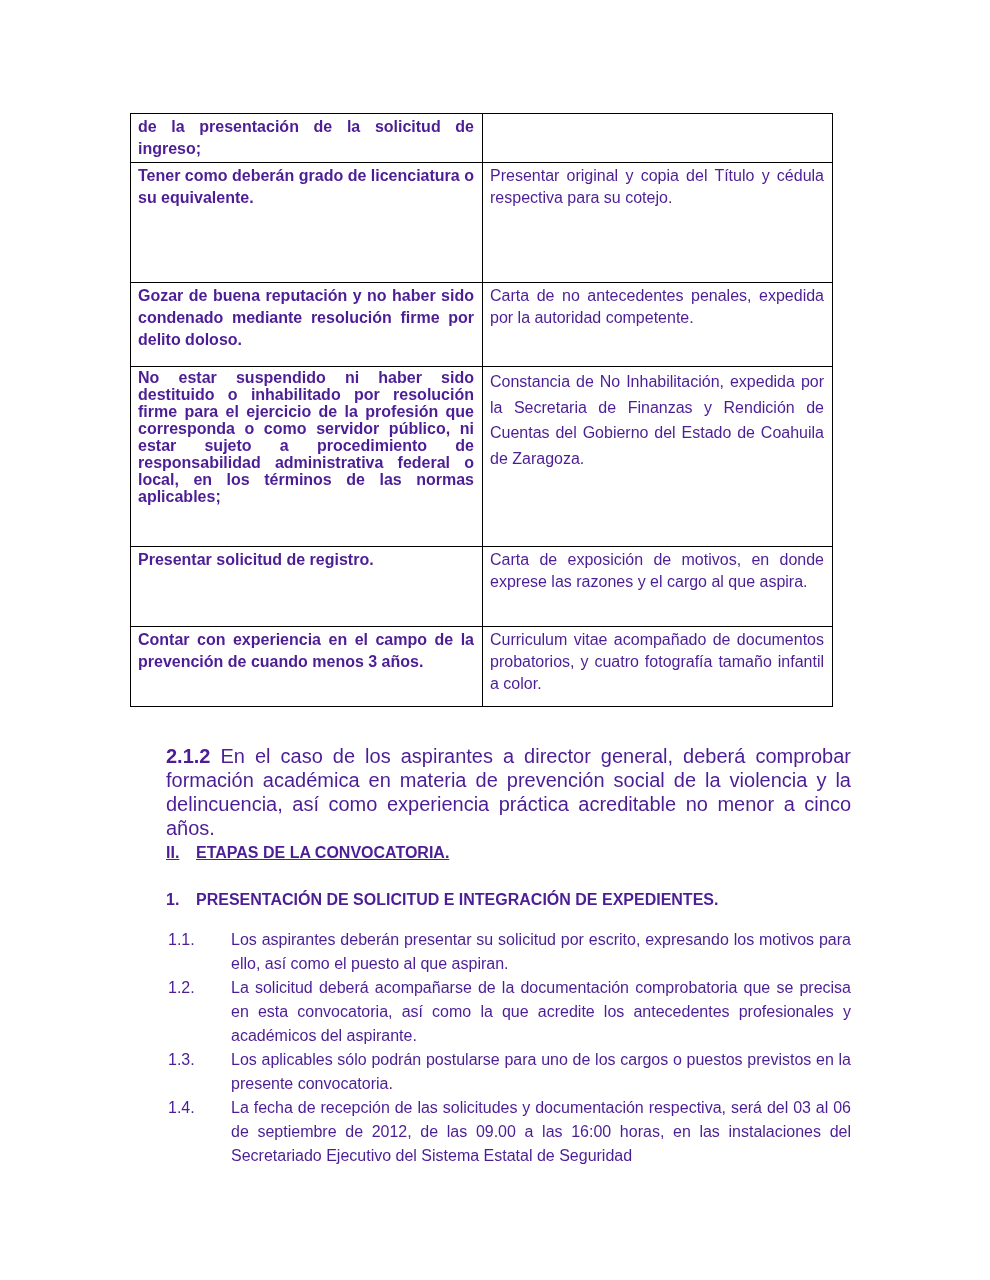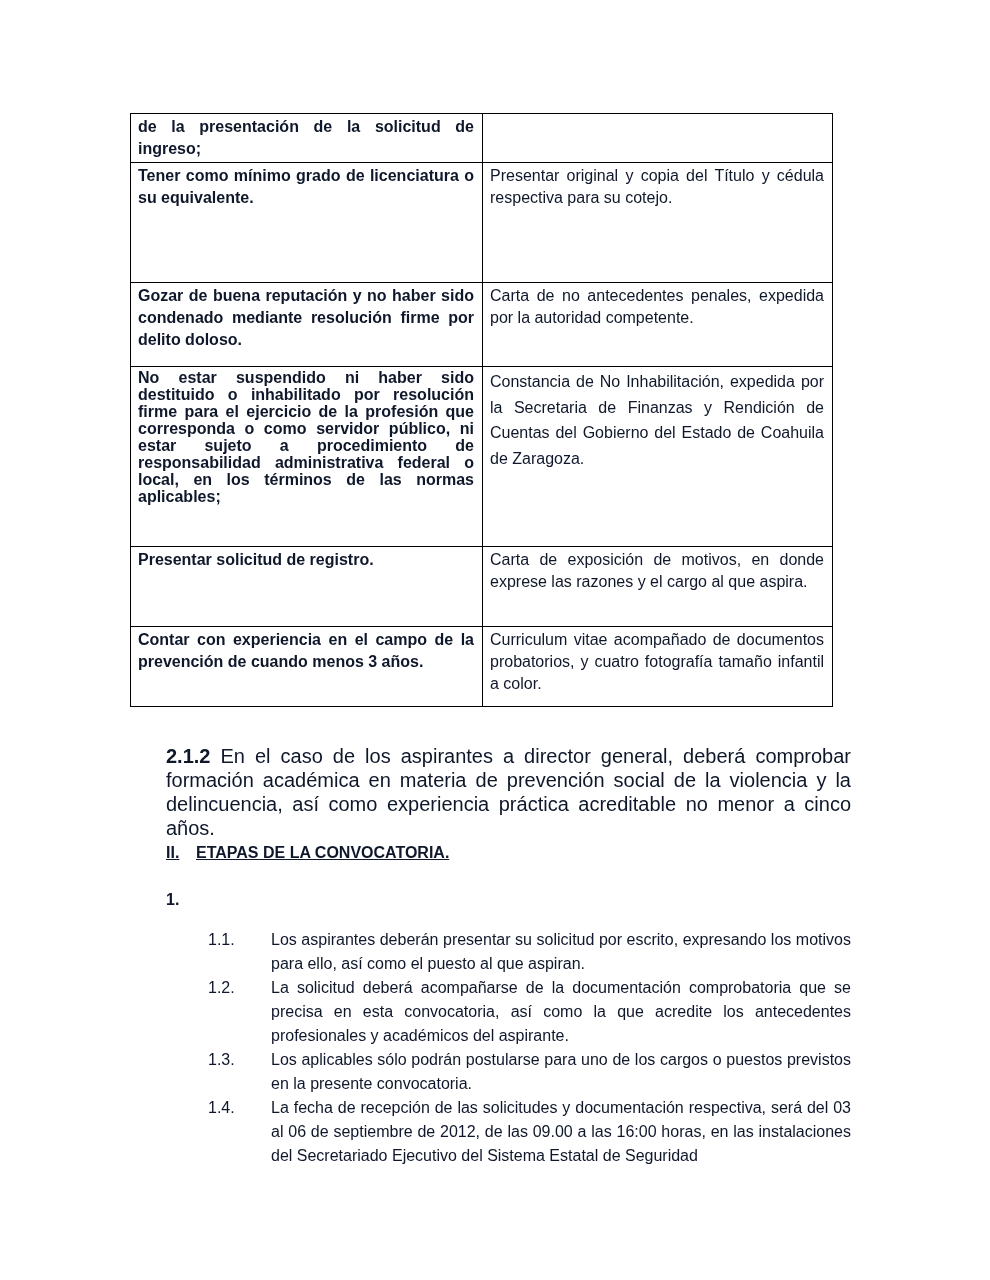--- a/index.html
+++ b/index.html
@@ -1,21 +1,21 @@
 <!DOCTYPE html>
 <html><head>
 <meta charset="utf-8">
 <style>
   html, body { margin: 0; padding: 0; background: #ffffff; }
   .page {
     position: relative;
     width: 990px;
     height: 1280px;
     background: #ffffff;
-    color: #0f172a;
+    color: #4c1d95;
     font-family: "Liberation Sans", "DejaVu Sans", sans-serif;
     overflow: hidden;
   }
 
   
   table.req-table {
     position: absolute;
     left: 130px;
     top: 113px;
     width: 702px;
@@ -68,21 +68,21 @@
   .heading .h-num { width: 30px; flex: none; }
   .heading-ii { top: 843px; text-decoration: underline; }
   .heading-1  { top: 890px; }
 
   .num-list {
     position: absolute;
     left: 168px;
     top: 928px;
     width: 683px;
   }
-  .list-item { display: flex; margin-left: 40px; }
+  .list-item { display: flex; }
   .list-item .li-num {
     width: 63px;
     flex: none;
     font-size: 16px;
     line-height: 24px;
   }
   .list-item .li-text {
     flex: 1;
     font-size: 16px;
     line-height: 24px;
@@ -98,21 +98,21 @@
     <colgroup>
         <col class="c-left">
         <col class="c-right">
       </colgroup>
     <tbody>
       <tr class="row-1">
         <td class="req-cell">de la presentación de la solicitud de ingreso;</td>
         <td class="doc-cell"></td>
       </tr>
       <tr class="row-2">
-        <td class="req-cell">Tener como mínimo grado de licenciatura o su equivalente.</td>
+        <td class="req-cell">Tener como deberán grado de licenciatura o su equivalente.</td>
         <td class="doc-cell">Presentar original y copia del Título y cédula respectiva para su cotejo.</td>
       </tr>
       <tr class="row-3">
         <td class="req-cell">Gozar de buena reputación y no haber sido condenado mediante resolución firme por delito doloso.</td>
         <td class="doc-cell">Carta de no antecedentes penales, expedida por la autoridad competente.</td>
       </tr>
       <tr class="row-4">
         <td class="req-cell">No estar suspendido ni haber sido destituido o inhabilitado por resolución firme para el ejercicio de la profesión que corresponda o como servidor público, ni estar sujeto a procedimiento de responsabilidad administrativa federal o local, en los términos de las normas aplicables;</td>
         <td class="doc-cell">Constancia de No Inhabilitación, expedida por la Secretaria de Finanzas y Rendición de Cuentas del Gobierno del Estado de Coahuila de Zaragoza.</td>
       </tr>
@@ -129,20 +129,21 @@
 
   <p class="para-212"><span class="p-num">2.1.2</span> <span>En el caso de los aspirantes a director general, deberá comprobar formación académica en materia de prevención social de la violencia y la delincuencia, así como experiencia práctica acreditable no menor a cinco años.</span></p>
 
   <div class="heading heading-ii">
     <span class="h-num">II.</span>
     <span>ETAPAS DE LA CONVOCATORIA.</span>
   </div>
 
   <div class="heading heading-1">
     <span class="h-num">1.</span>
+    <span>PRESENTACIÓN DE SOLICITUD E INTEGRACIÓN DE EXPEDIENTES.</span>
   </div>
 
   <div class="num-list">
     <div class="list-item">
       <span class="li-num">1.1.</span>
       <span class="li-text">Los aspirantes deberán presentar su solicitud por escrito, expresando los motivos para ello, así como el puesto al que aspiran.</span>
     </div>
     <div class="list-item">
       <span class="li-num">1.2.</span>
       <span class="li-text">La solicitud deberá acompañarse de la documentación comprobatoria que se precisa en esta convocatoria, así como la que acredite los antecedentes profesionales y académicos del aspirante.</span>

